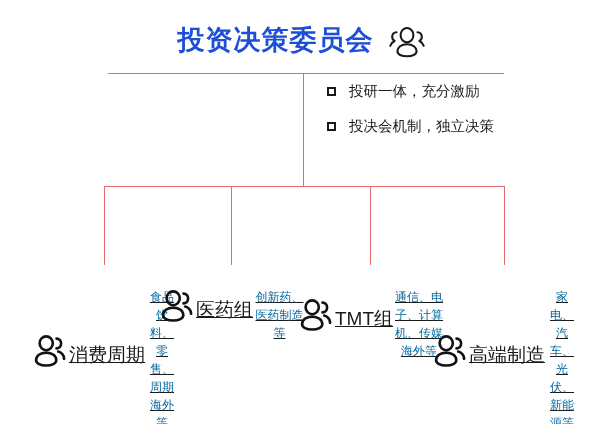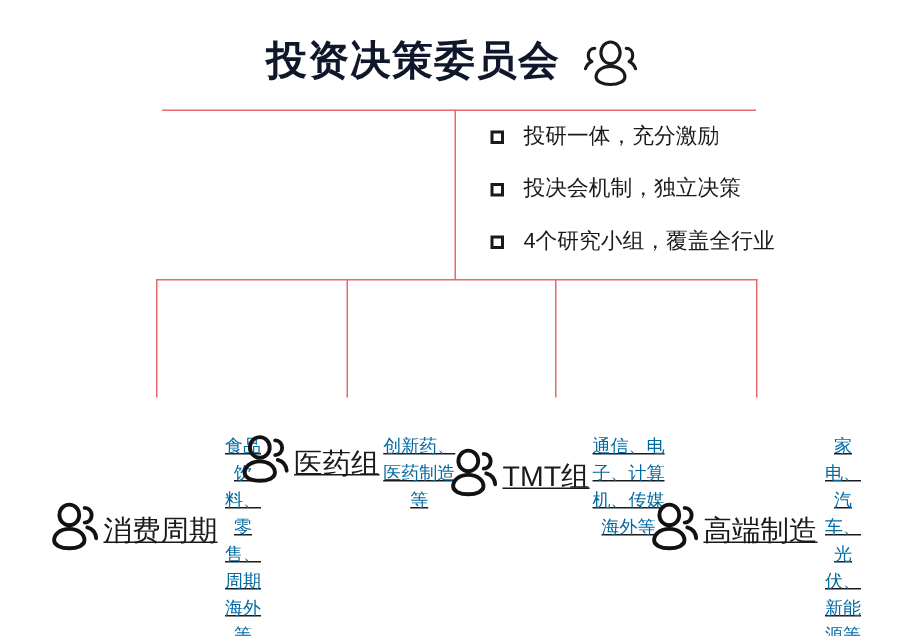--- a/index.html
+++ b/index.html
@@ -28,21 +28,21 @@
     height: 44px;
     display: flex;
     align-items: center;
     justify-content: center;
     gap: 12px;
   }
   .title-text {
     font-size: 27px;
     font-weight: bold;
     letter-spacing: 1px;
-    color: #0f172a;
+    color: #1d4ed8;
     line-height: 1;
     white-space: nowrap;
   }
   .title-icon {
     display: block;
     width: 42px;
     height: 40px;
   }
 
   
@@ -171,24 +171,20 @@
 
   <div class="bullets">
     <div class="bullet-item">
       <span class="bullet-marker"></span>
       <span class="bullet-text">投研一体，充分激励</span>
     </div>
     <div class="bullet-item">
       <span class="bullet-marker"></span>
       <span class="bullet-text">投决会机制，独立决策</span>
     </div>
-    <div class="bullet-item">
-      <span class="bullet-marker"></span>
-      <span class="bullet-text">4个研究小组，覆盖全行业</span>
-    </div>
   </div>
 
   <div class="group" style="left:104px;">
     <span>
       <svg class="group-icon" viewBox="0 0 40 38" fill="none" stroke="#121212" stroke-width="2.6" stroke-linecap="round" stroke-linejoin="round">
         <path d="M27.5 5.6c2.6 0 4.6 2.1 4.6 4.9s-2 4.9-4.6 4.9"></path>
         <path d="M29.2 18.6c3.3.9 5.6 3.6 5.9 7.2"></path>
         <ellipse cx="17.2" cy="10.3" rx="6.6" ry="6.9"></ellipse>
         <path d="M17.2 19.6c-6 0-10.1 3.4-10.1 7.6 0 3.3 4.5 5.3 10.1 5.3s10.1-2 10.1-5.3c0-4.2-4.1-7.6-10.1-7.6z"></path>
       </svg>

